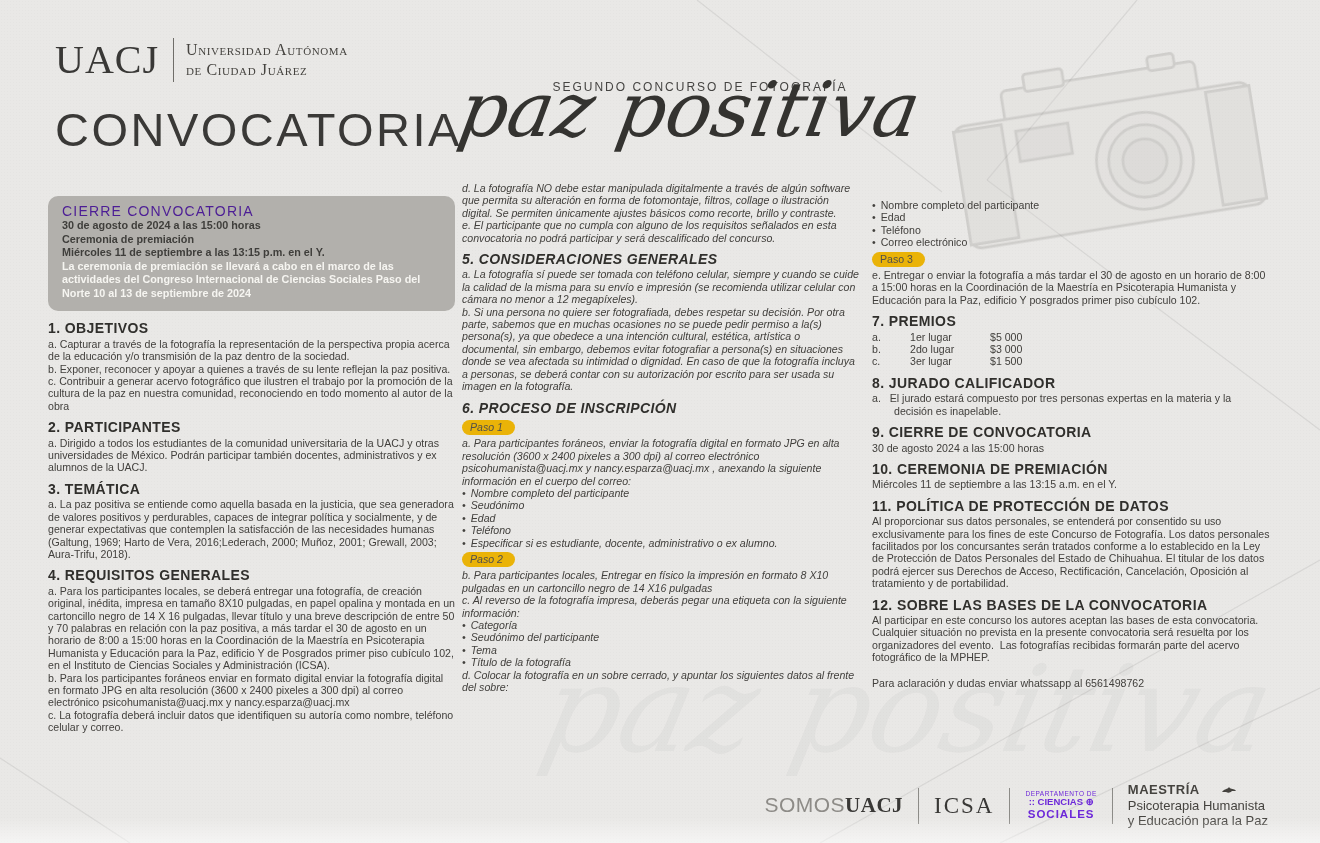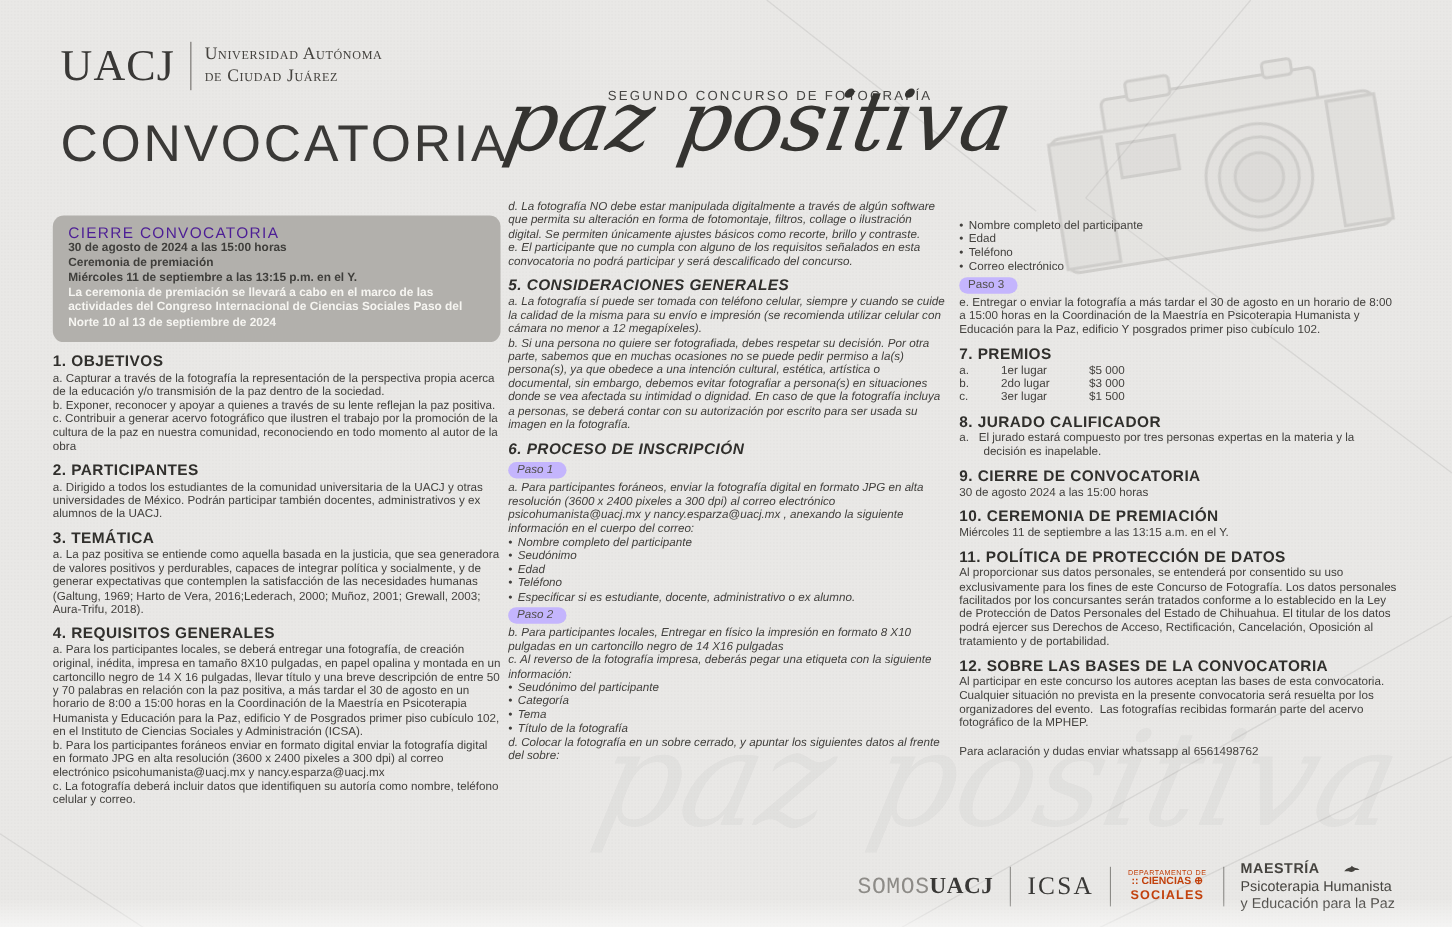--- a/index.html
+++ b/index.html
@@ -42,35 +42,35 @@
   
   .col{position:absolute;top:196px;font-size:10.6px;line-height:12.4px;}
   .col1{left:48px;width:407px;}
   .col2{left:462px;width:397px;top:182px;font-style:italic;}
   .col3{left:872px;width:400px;top:199px;}
   .sec-h{font-size:14px;font-weight:bold;letter-spacing:.4px;color:#302f2c;margin:9px 0 3px;}
   .col .sec-h:first-child{margin-top:0;}
   .para{margin:0;}
   .para.gap{margin-top:13px;}
   .para.hang{padding-left:22px;text-indent:-22px;}
-  .badge{display:inline-block;background:#c4b5fd;border-radius:8px;padding:1px 12px 2px 8px;
+  .badge{display:inline-block;background:#eab308;border-radius:8px;padding:1px 12px 2px 8px;
     margin:3px 0 2px;font-size:10.6px;color:#514f4b;}
   ul.bullets{margin:0;padding:0;list-style:none;}
   ul.bullets li{margin:0;}
   ul.bullets li::before{content:"•";margin-right:5px;}
   .prizes{margin:1px 0 2px;}
   .prize-row{display:grid;grid-template-columns:38px 80px auto;}
   
   .footer{position:absolute;right:52px;bottom:14px;display:flex;align-items:center;gap:15px;}
   .f-divider{width:1px;height:36px;background:#5b5955;opacity:.65;}
   .somos-uacj{font-size:21px;letter-spacing:.5px;}
-  .somos{color:#8d8b87;font-weight:400;font-family:Liberation Mono, monospace;}
+  .somos{color:#8d8b87;font-weight:400;}
   .uacj-bold{color:#393836;font-weight:bold;font-family:"Liberation Serif", serif;}
   .icsa{font-family:"Liberation Serif", serif;font-size:23px;letter-spacing:2px;color:#393836;}
-  .dept{display:flex;flex-direction:column;align-items:center;line-height:1.15;color:#c2410c;}
+  .dept{display:flex;flex-direction:column;align-items:center;line-height:1.15;color:#6d28d9;}
   .dept-l1{font-size:6.5px;letter-spacing:.5px;}
   .dept-l2{font-size:9.5px;font-weight:bold;}
   .dept-l3{font-size:11.5px;font-weight:bold;letter-spacing:1px;}
   .maestria{display:flex;flex-direction:column;line-height:1.2;color:#45433f;}
   .maestria-top{display:flex;align-items:center;gap:21px;}
   .maestria-title{font-size:13px;font-weight:bold;letter-spacing:.5px;}
   .maestria-sub{font-size:13px;}
 </style>
 </head>
 <body>
@@ -157,22 +157,22 @@
           <li>Nombre completo del participante</li>
           <li>Seudónimo</li>
           <li>Edad</li>
           <li>Teléfono</li>
           <li>Especificar si es estudiante, docente, administrativo o ex alumno.</li>
         </ul>
         <div><span class="badge">Paso 2</span></div>
         <p class="para">b. Para participantes locales, Entregar en físico la impresión en formato 8 X10 pulgadas en un cartoncillo negro de 14 X16 pulgadas</p>
         <p class="para">c. Al reverso de la fotografía impresa, deberás pegar una etiqueta con la siguiente información:</p>
         <ul class="bullets">
+          <li>Categoría</li>
           <li>Seudónimo del participante</li>
-          <li>Categoría</li>
           <li>Tema</li>
           <li>Título de la fotografía</li>
         </ul>
         <p class="para">d. Colocar la fotografía en un sobre cerrado, y apuntar los siguientes datos al frente del sobre:</p>
       </div>
   </div>
 
   <div class="col col3">
     <div>
         <ul class="bullets">

